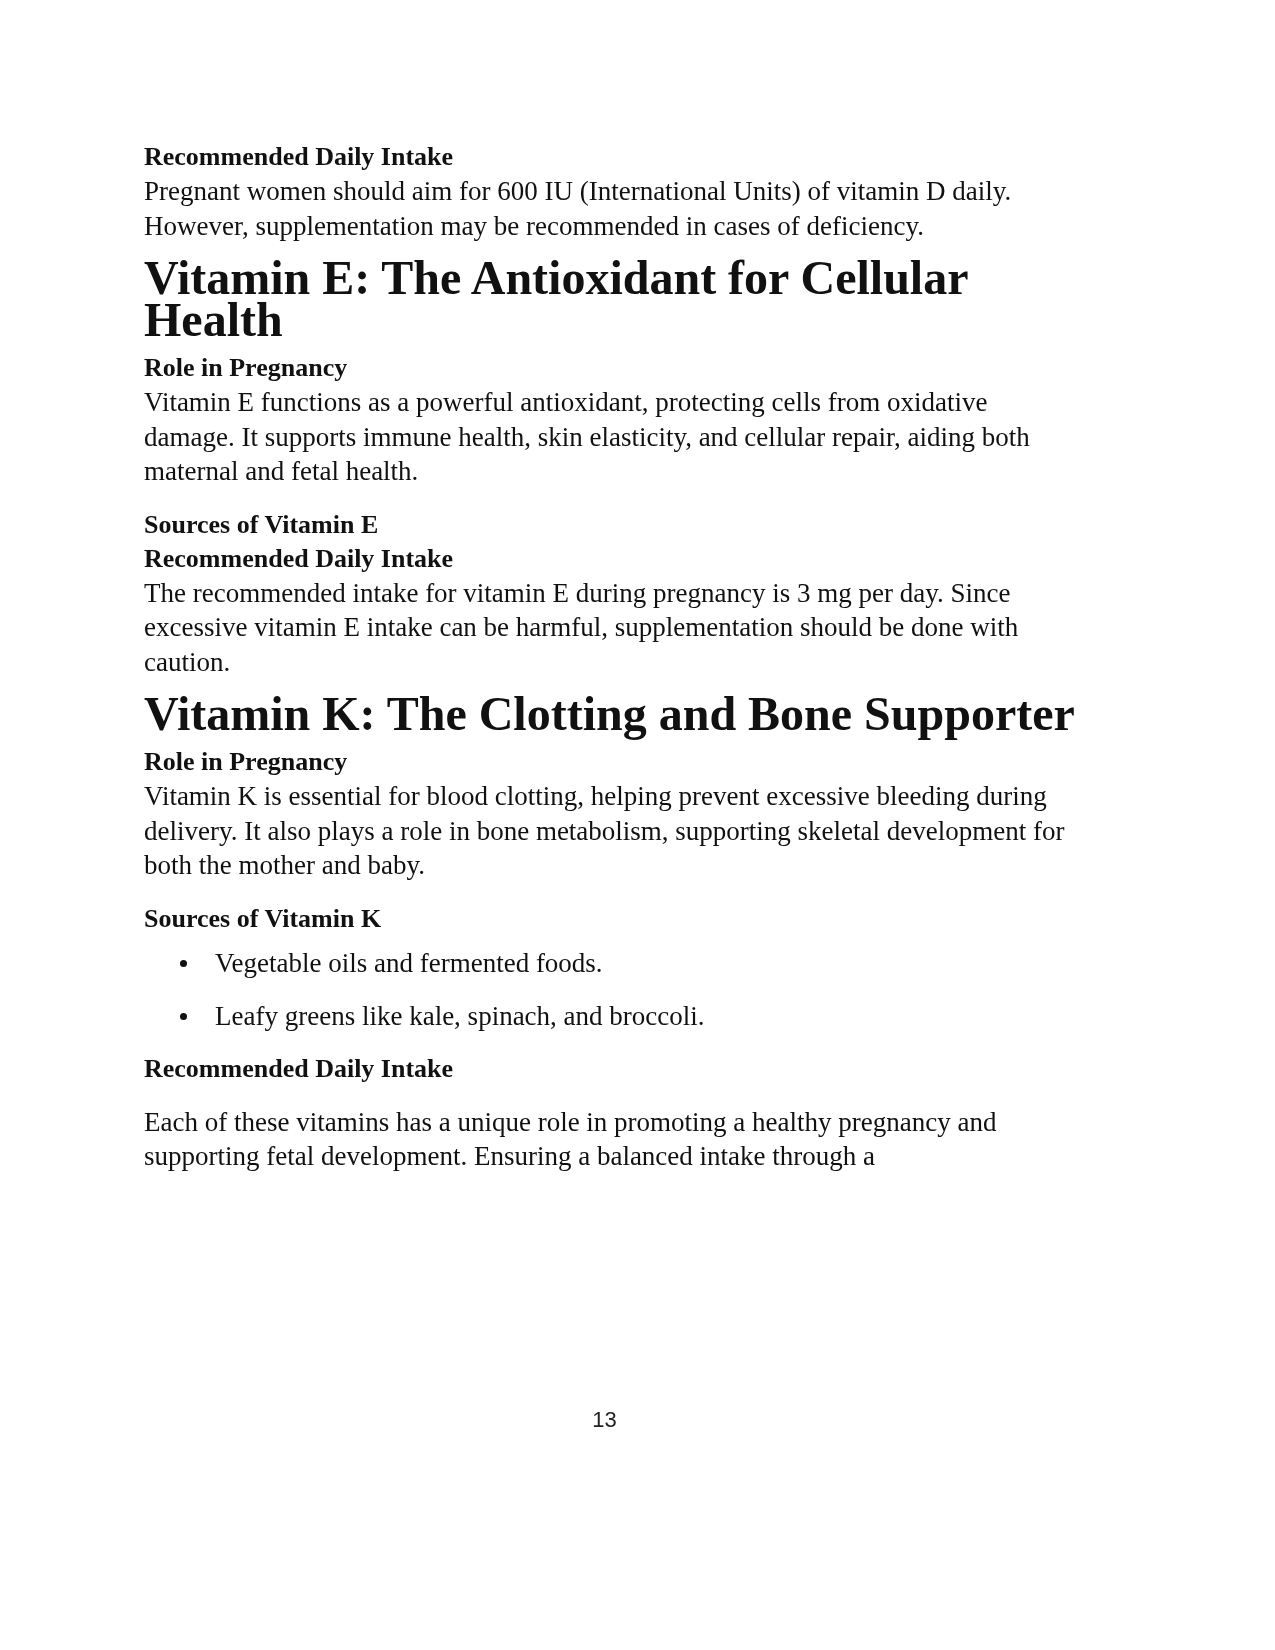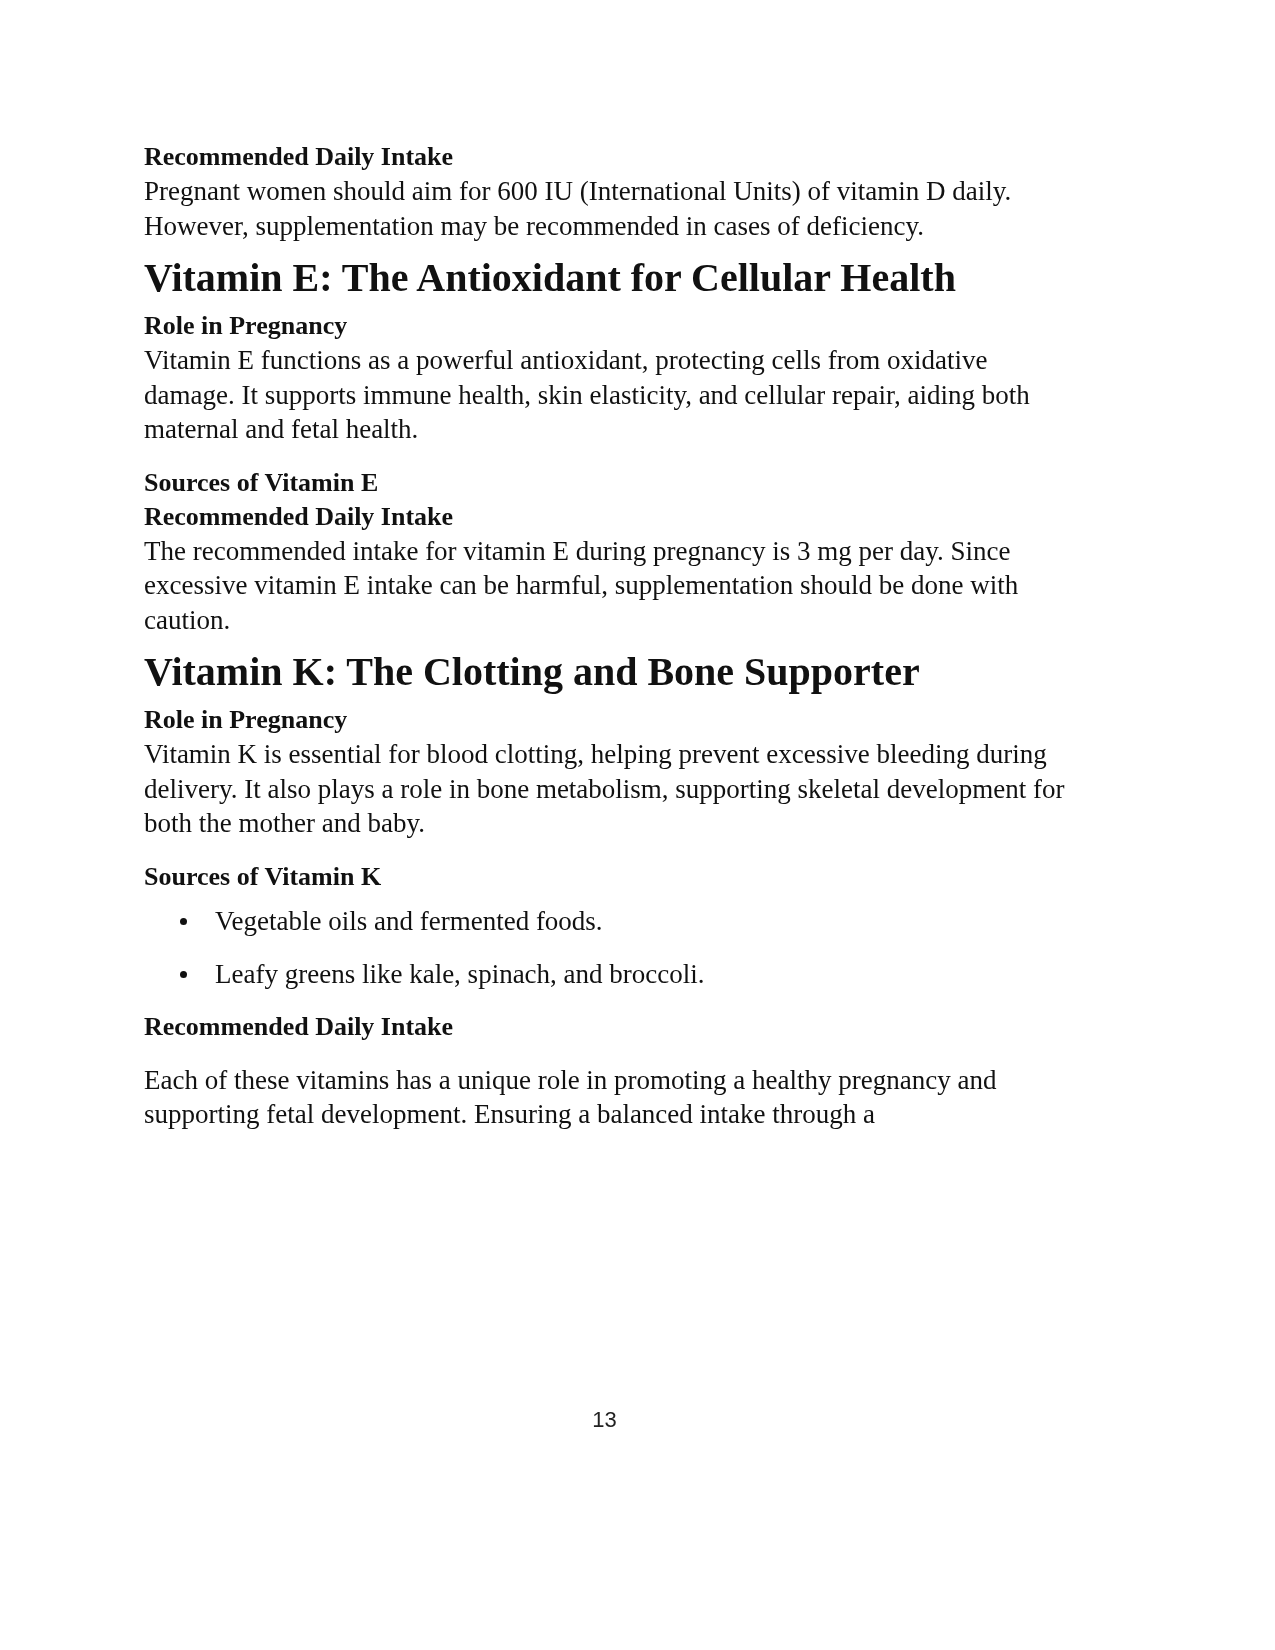--- a/index.html
+++ b/index.html
@@ -7,21 +7,21 @@
     .page {
       position: absolute; left: 144px; top: 140px; width: 940px;
       font-family: "Liberation Serif", serif; color: #111111;
       font-size: 27px; line-height: 34.5px;
     }
     .subhead { font-weight: bold; font-size: 26px; line-height: 34px; }
     .para { margin: 0; }
     .gap { height: 19px; }
     h2.section {
       font-family: "Liberation Serif", serif; font-weight: bold;
-      font-size: 40px; line-height: 42px; margin: 14px 0 10px 0; color: #111111;
+      font-size: 48px; line-height: 42px; margin: 14px 0 10px 0; color: #111111;
     }
     ul.bullets { list-style: none; margin: 10px 0 0 0; padding: 0; }
     ul.bullets li { position: relative; padding-left: 71px; margin-bottom: 19px; line-height: 34px; }
     ul.bullets li .dot {
       position: absolute; left: 36px; top: 14px; width: 7px; height: 7px;
       border-radius: 50%; background: #111111;
     }
     .page-number {
       position: absolute; top: 1407px; left: 0; width: 1209px; text-align: center;
       font-family: "Liberation Sans", sans-serif; font-size: 22px; color: #222222;

